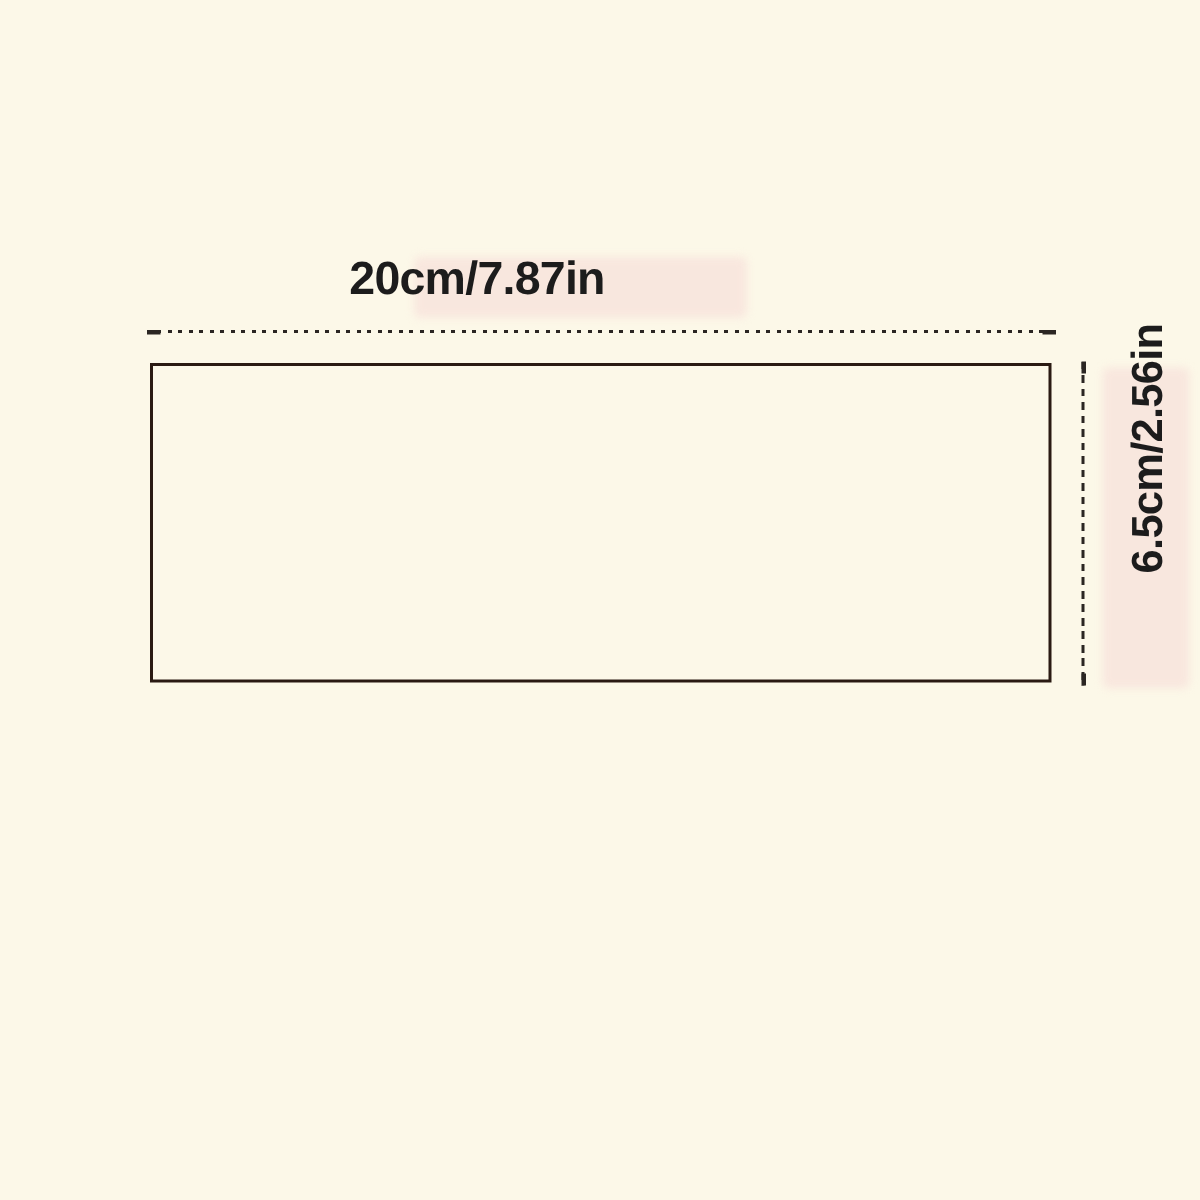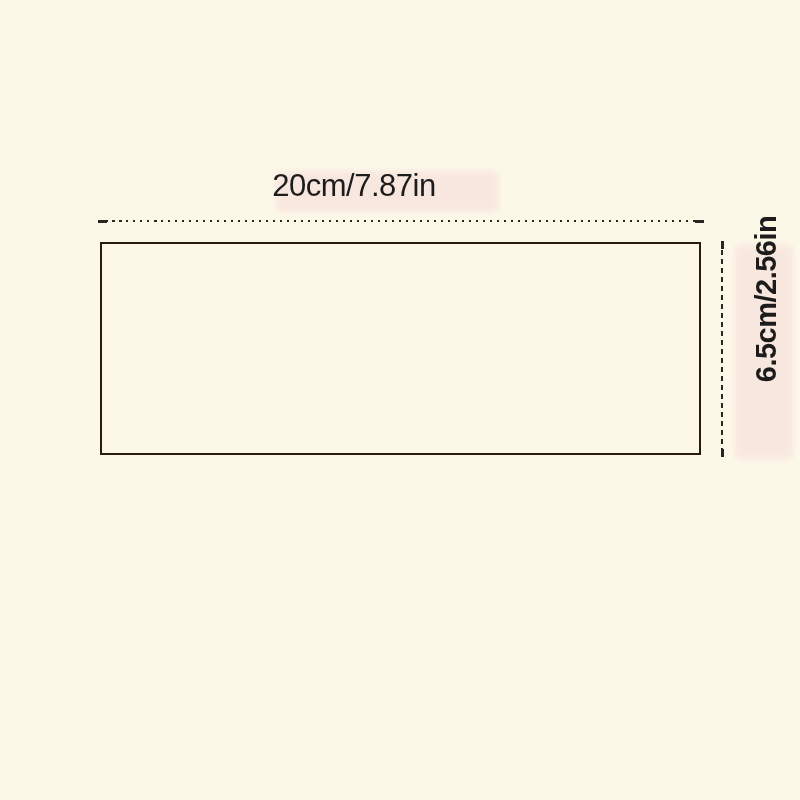--- a/index.html
+++ b/index.html
@@ -30,25 +30,24 @@
   }
   .hl-h { left: 276px; top: 171px; width: 222px; height: 41px; }
   .hl-v { left: 735px; top: 245px; width: 58px; height: 214px; }
 
   
   .width-label {
     position: absolute;
     left: 318px; top: 186px;
     transform: translate(-50%, -50%);
     font-size: 31px;
-    font-weight: 400;
+    font-weight: 700;
     letter-spacing: -0.5px;
     color: var(--text);
     white-space: nowrap;
-    margin-left: 36px;
   }
 
   
   .height-label {
     position: absolute;
     left: 766px; top: 299px;
     transform: translate(-50%, -50%) rotate(-90deg);
     font-size: 29px;
     font-weight: 700;
     letter-spacing: -0.5px;

